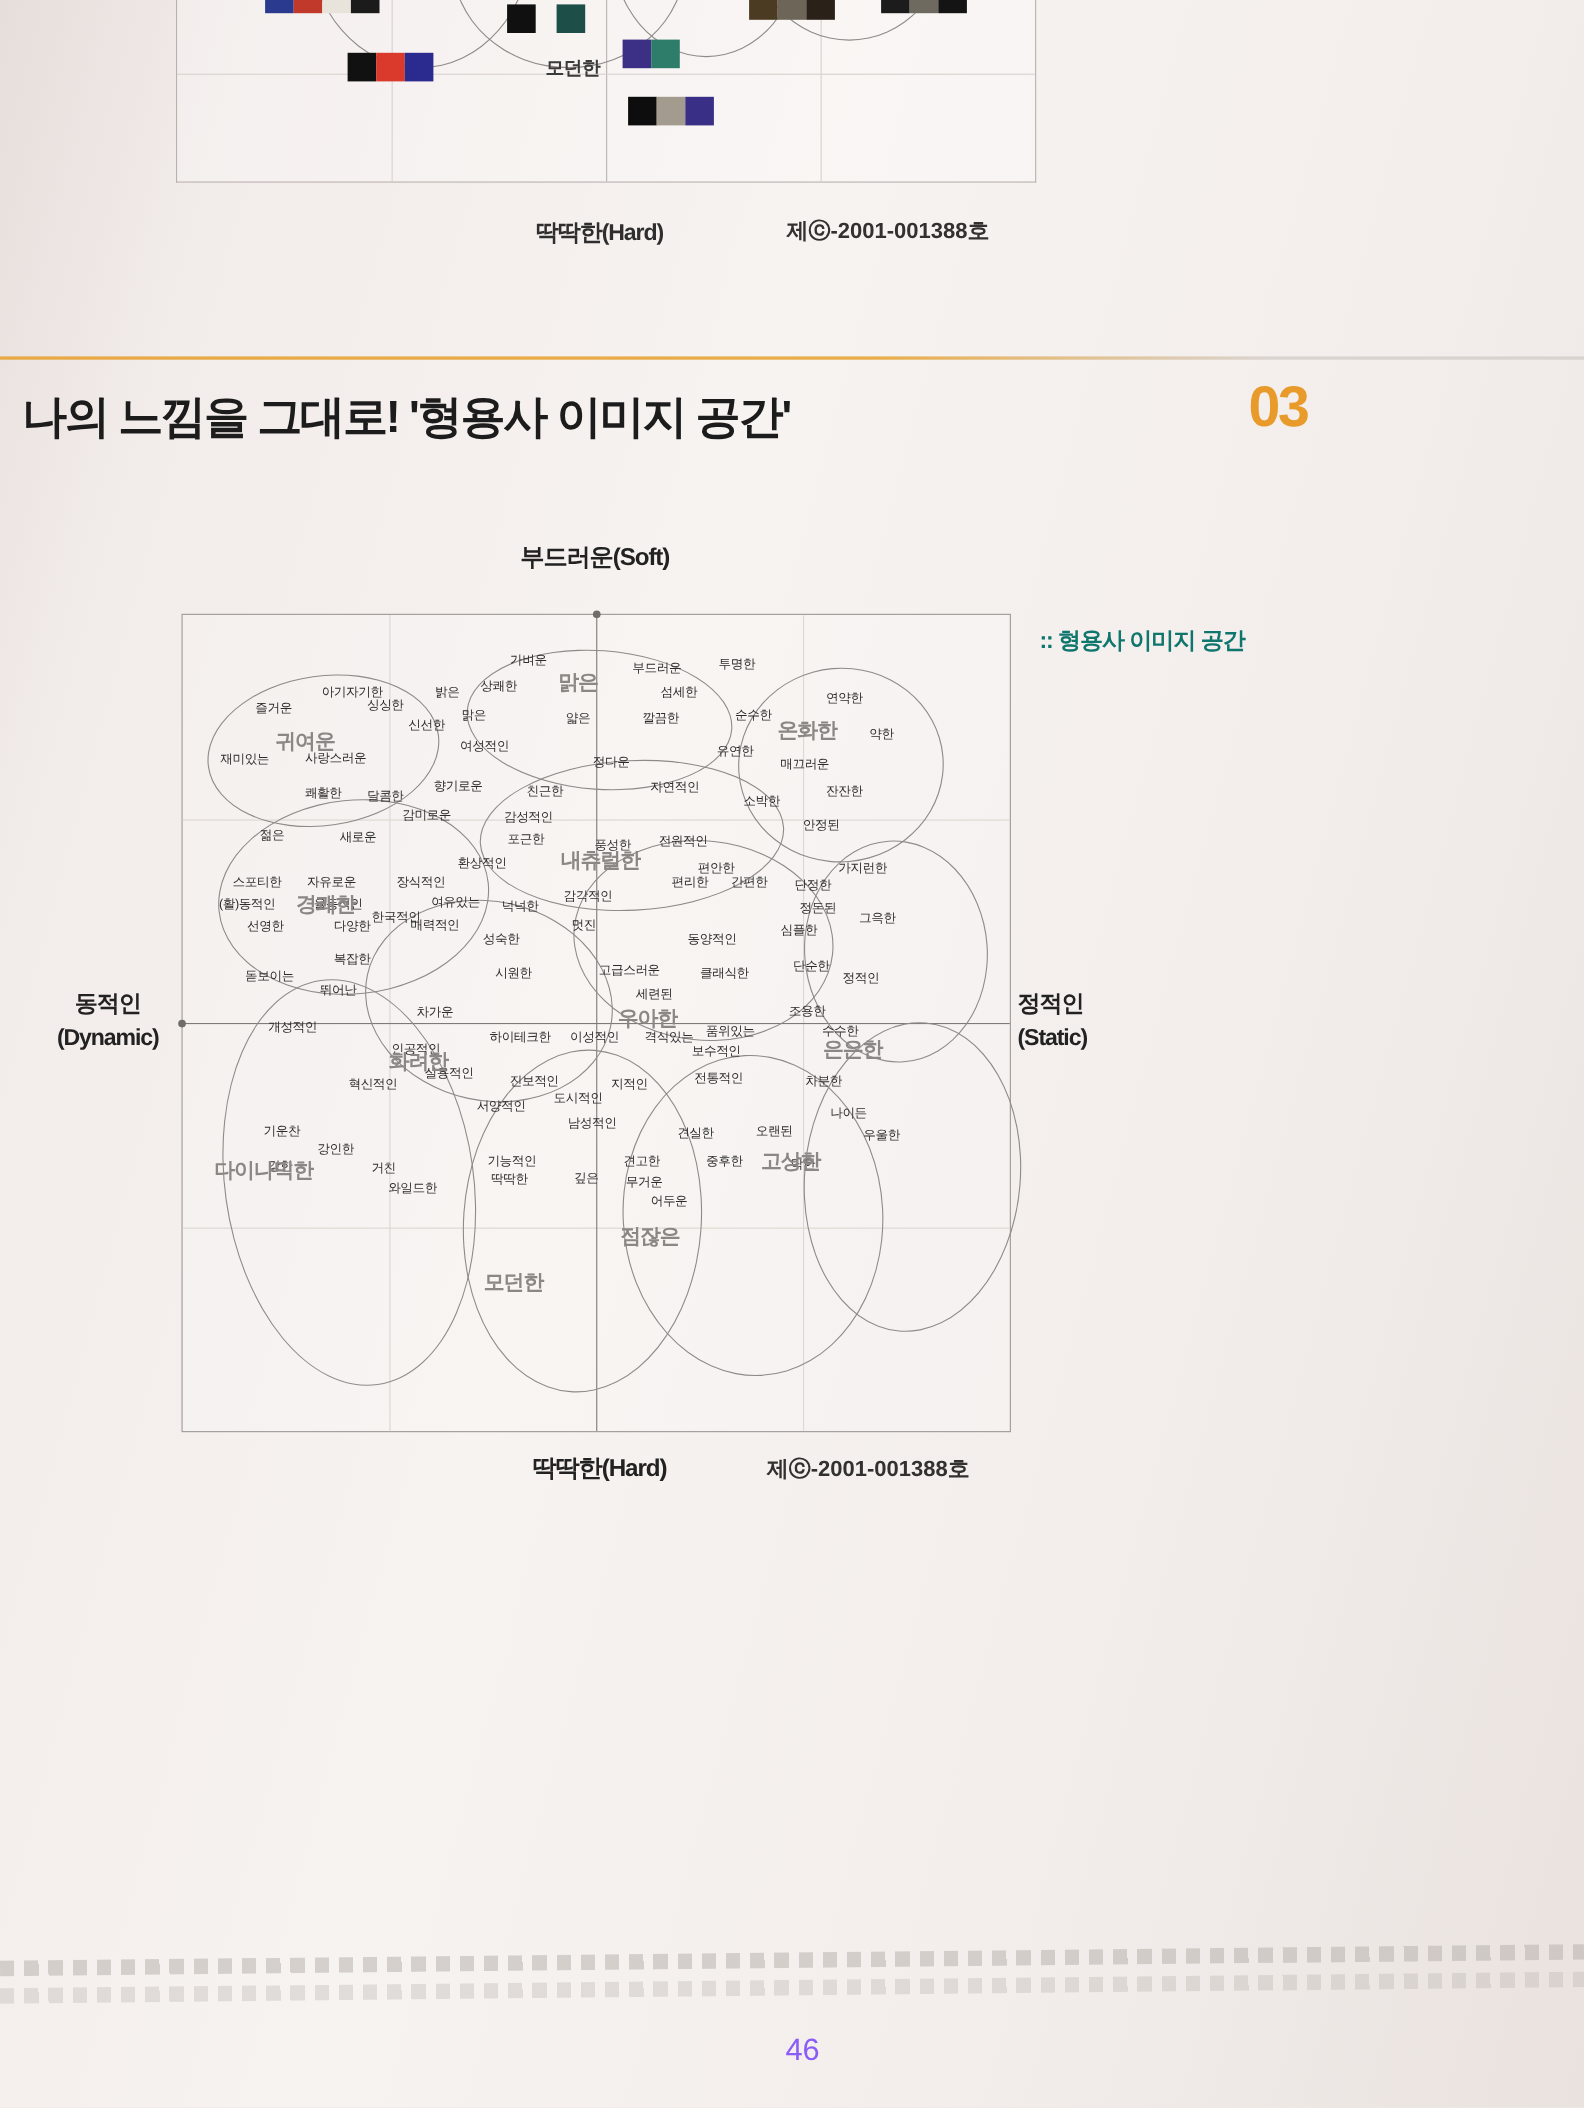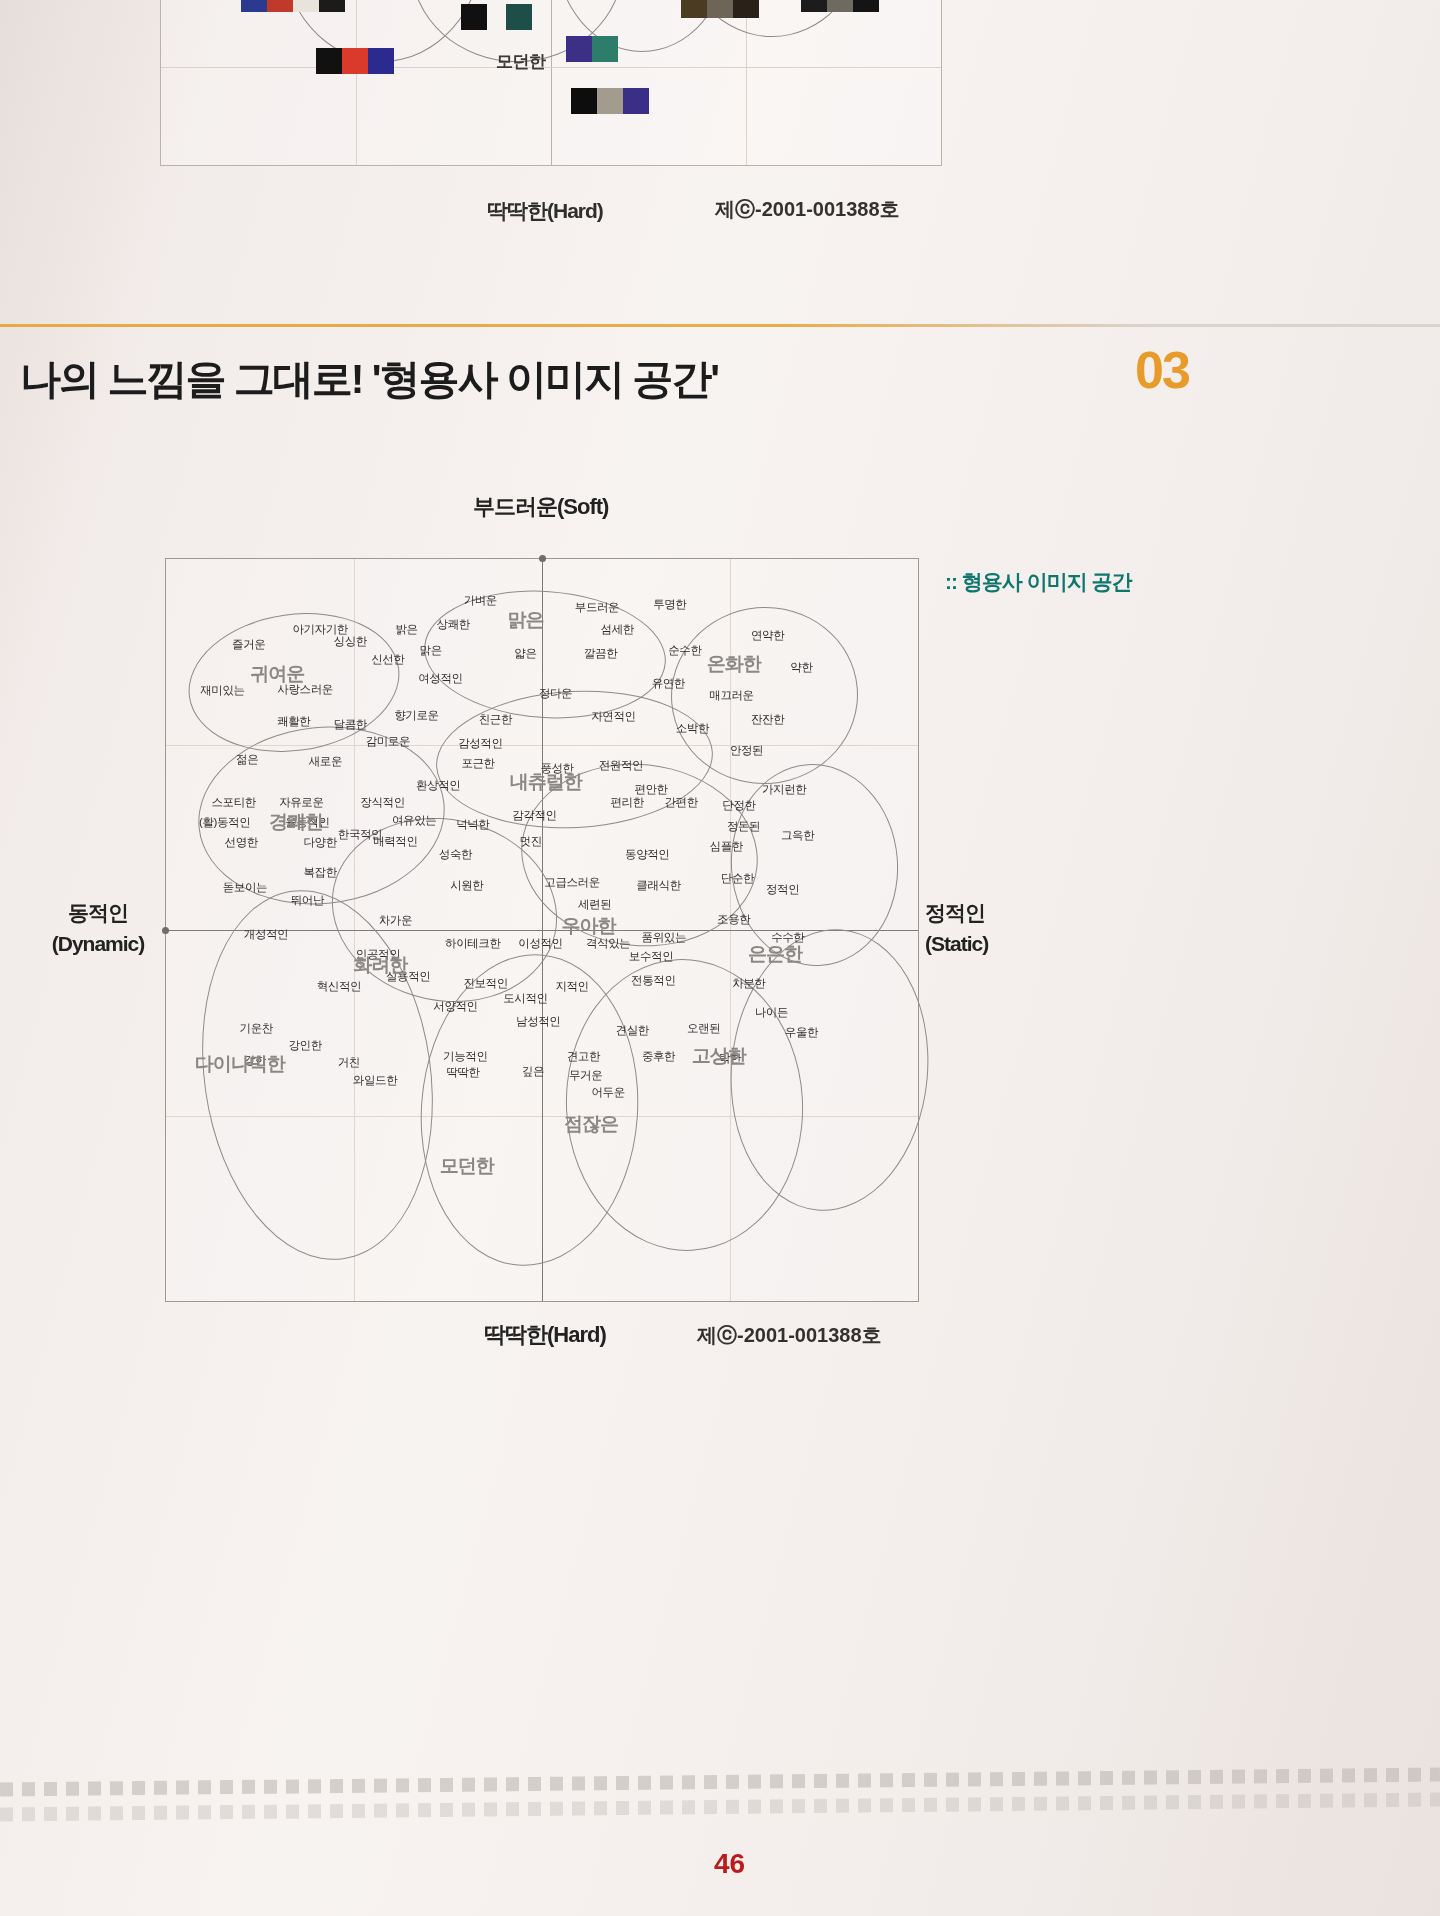--- a/index.html
+++ b/index.html
@@ -125,21 +125,21 @@
     opacity:.55;
     transform:rotate(-.6deg);
   }
   .dashes2{
     position:absolute;left:0;top:1800px;width:1440px;height:14px;
     background:repeating-linear-gradient(90deg,#b9b3ae 0 13px,transparent 13px 22px);
     opacity:.35;
     transform:rotate(-.6deg);
   }
   .pagenum{
-    position:absolute;left:714px;top:1848px;font-size:28px;font-weight:bold;color:#b91c1c;
+    position:absolute;left:714px;top:1848px;font-size:28px;font-weight:normal;color:#8b5cf6;
   }
   .blur{filter:blur(.4px);}
 </style>
 </head>
 <body>
 
 <div class="page"></div>
 
 <div class="topfig">
   <div class="vline"></div>
@@ -299,21 +299,21 @@
     <div class="w" style="left: 616.64px; top: 330.19px;">정적인</div>
     <div class="w" style="left: 141.376px; top: 341.32px;">뛰어난</div>
     <div class="w" style="left: 428.64px; top: 345.03px;">세련된</div>
     <div class="w" style="left: 229.36px; top: 361.354px;">차가운</div>
     <div class="w" style="left: 567.76px; top: 359.87px;">조용한</div>
     <div class="w" style="left: 100.016px; top: 374.71px;">개성적인</div>
     <div class="w" style="left: 306.816px; top: 383.614px;">하이테크한</div>
     <div class="w" style="left: 374.496px; top: 383.614px;">이성적인</div>
     <div class="w" style="left: 442.176px; top: 383.614px;">격식있는</div>
     <div class="w" style="left: 497.824px; top: 378.42px;">품위있는</div>
-    <div class="w" style="left: 597.84px; top: 378.42px; margin-left: 24px;">수수한</div>
+    <div class="w" style="left: 597.84px; top: 378.42px;">수수한</div>
     <div class="w" style="left: 212.064px; top: 394.744px;">인공적인</div>
     <div class="w" style="left: 485.04px; top: 396.97px;">보수적인</div>
     <div class="w" style="left: 242.144px; top: 417.004px;">실용적인</div>
     <div class="w" style="left: 319.6px; top: 424.424px;">진보적인</div>
     <div class="w" style="left: 487.296px; top: 421.456px;">전통적인</div>
     <div class="w" style="left: 582.8px; top: 424.424px;">차분한</div>
     <div class="w" style="left: 172.96px; top: 426.65px;">혁신적인</div>
     <div class="w" style="left: 406.08px; top: 426.65px;">지적인</div>
     <div class="w" style="left: 359.456px; top: 439.264px;">도시적인</div>
     <div class="w" style="left: 289.52px; top: 446.684px;">서양적인</div>

